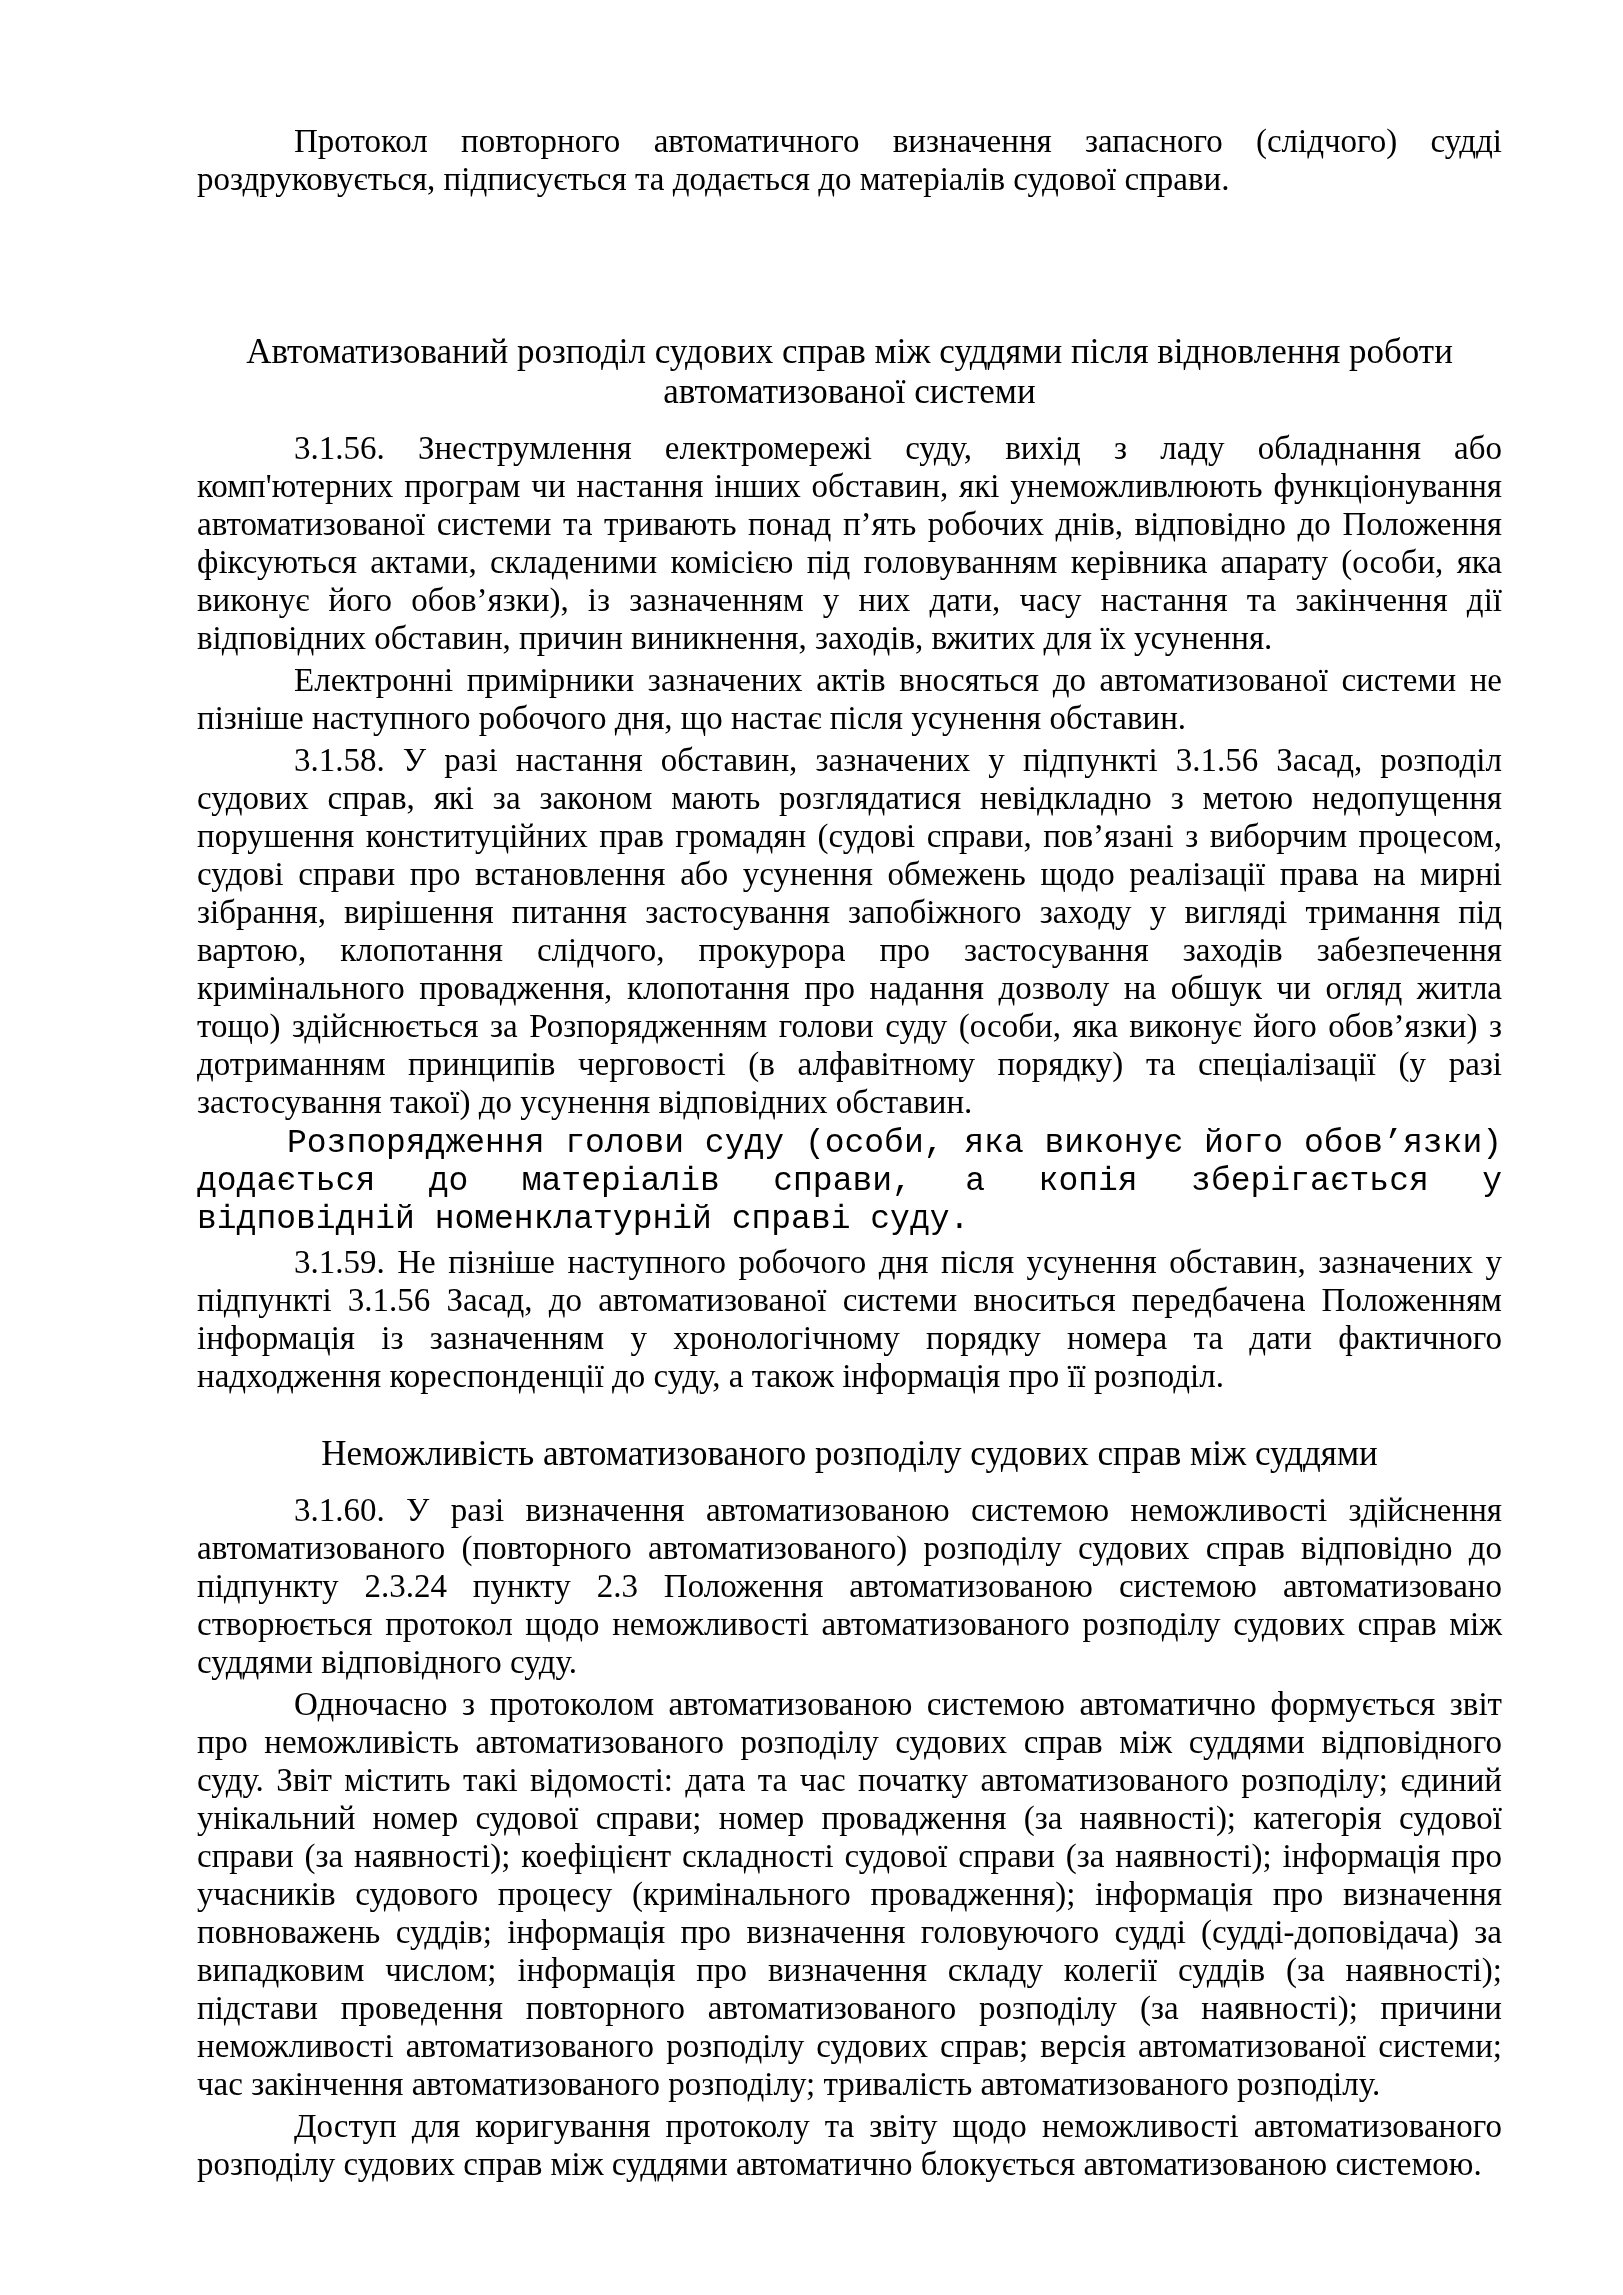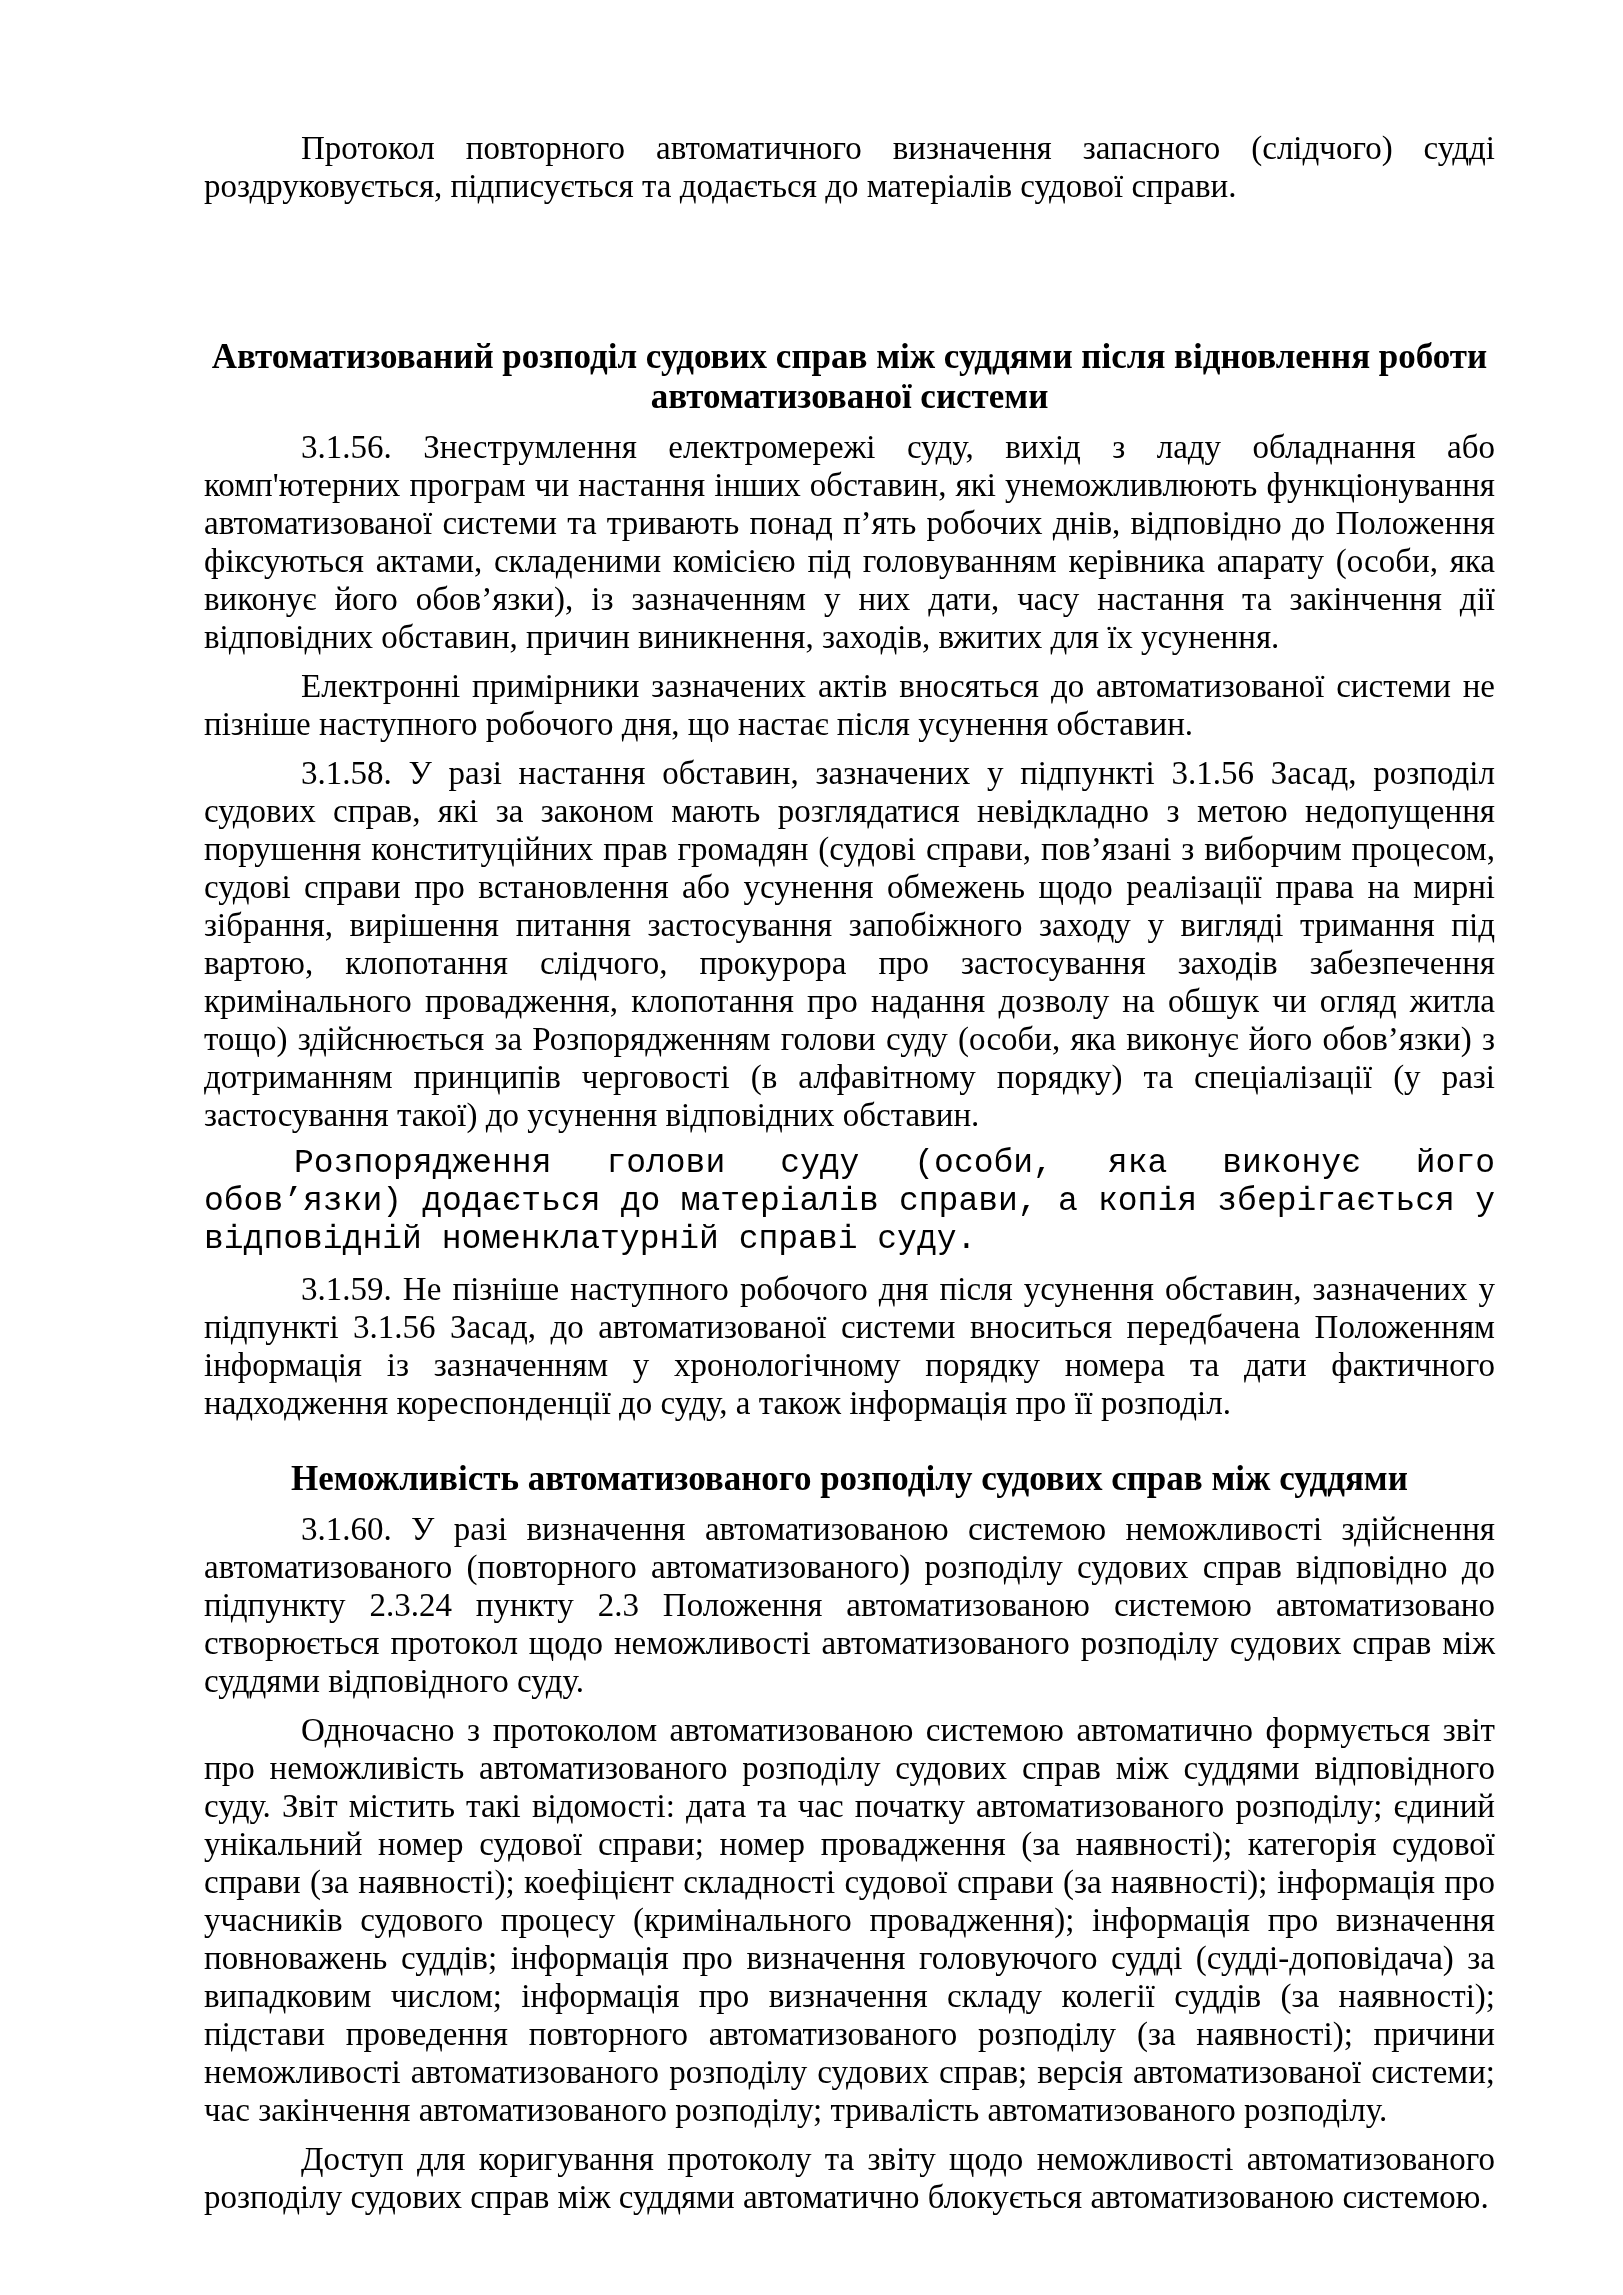--- a/index.html
+++ b/index.html
@@ -7,29 +7,29 @@
   .page {
     position: absolute;
     left: 193px;
     top: 118px;
     width: 1313px;
     font-family: "Liberation Serif", "DejaVu Serif", serif;
     font-size: 33px;
     line-height: 38px;
     color: #000;
   }
-  .p { margin: 11px; text-align: justify; text-indent: 97px; }
+  .p { margin: 4px; text-align: justify; text-indent: 97px; }
   .p.indent-small { text-indent: 90px; font-family: Liberation Mono, monospace; }
   .gap-large { height: 113px; }
   .gap-medium { height: 18.3px; }
   h2.heading {
-    margin: 8px;
+    margin: 17px;
     font-size: 35px;
     line-height: 40px;
-    font-weight: bold;
+    font-weight: normal;
     text-align: center;
   }
 </style>
 </head>
 <body>
 
 <div class="page">
   <p class="p">Протокол повторного автоматичного визначення запасного (слідчого) судді роздруковується, підписується та додається до матеріалів судової справи.</p>
 
   <div class="gap-large"></div>

